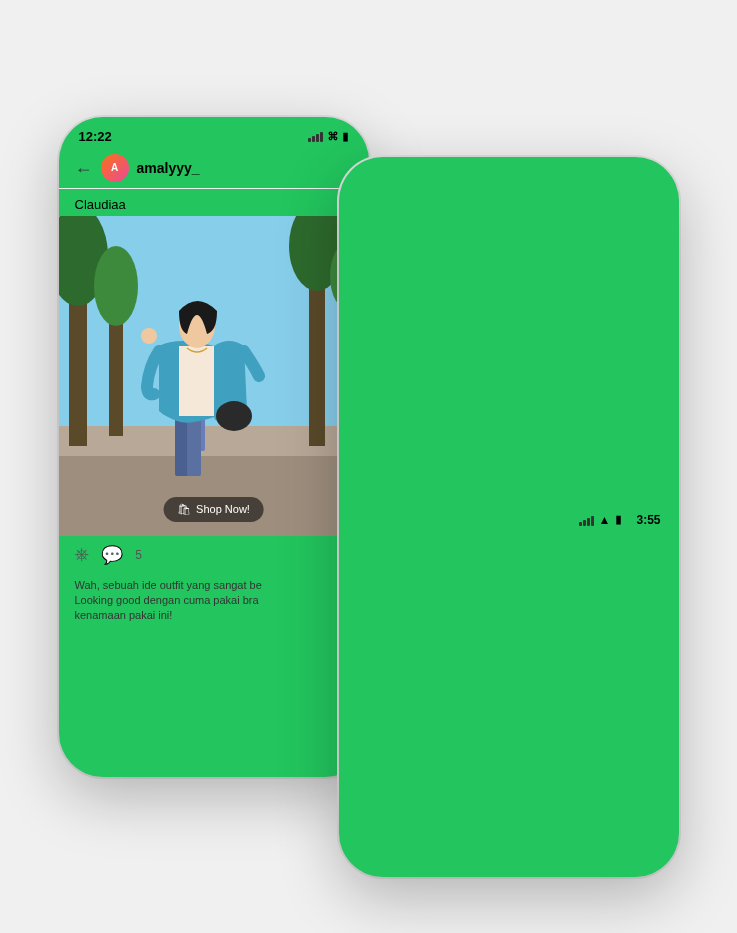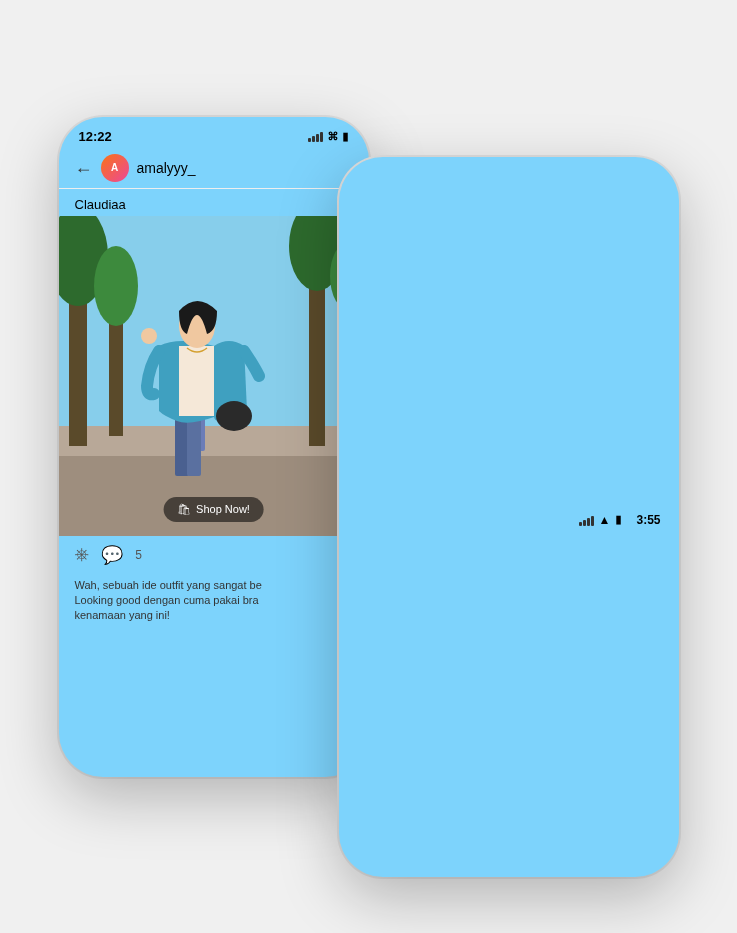--- a/index.html
+++ b/index.html
@@ -17,21 +17,21 @@
 
     .phones-container {
       position: relative;
       width: 620px;
       height: 820px;
     }
 
     
     .phone {
       position: absolute;
-      background: #7dd3fc;
+      background: #22c55e;
       border-radius: 44px;
       box-shadow: 0 20px 60px rgba(0,0,0,0.25), 0 0 0 2px #e0e0e0;
     }
 
     
     .phone-back {
       width: 310px;
       height: 660px;
       top: 60px;
       left: 0px;
@@ -63,21 +63,21 @@
       gap: 8px;
     }
 
     .phone-back .header-bar .back-arrow {
       font-size: 18px;
       color: #333;
     }
 
     .phone-back .header-bar .username {
       font-size: 14px;
-      font-weight: 400;
+      font-weight: 700;
       display: flex;
       align-items: center;
       gap: 6px;
     }
 
     .avatar-circle {
       width: 28px;
       height: 28px;
       border-radius: 50%;
       background: linear-gradient(135deg, #f97316, #ec4899);
@@ -261,21 +261,21 @@
 
     <div class="post-actions">
       <span class="action-icon">⎈</span>
       <span class="action-icon">💬</span>
       <span class="comment-count">5</span>
     </div>
 
     <div class="post-caption">
       <div>Wah, sebuah ide outfit yang sangat be</div>
       <div>Looking good dengan cuma pakai bra</div>
-      <div>kenamaan yang ini!</div>
+      <div>kenamaan pakai ini!</div>
     </div>
   </div>
 
   <div class="phone phone-front">
 
     <div class="phone-front status-bar">
       <div class="signal-bars">
         <span style="height:4px"></span>
         <span style="height:6px"></span>
         <span style="height:8px"></span>

